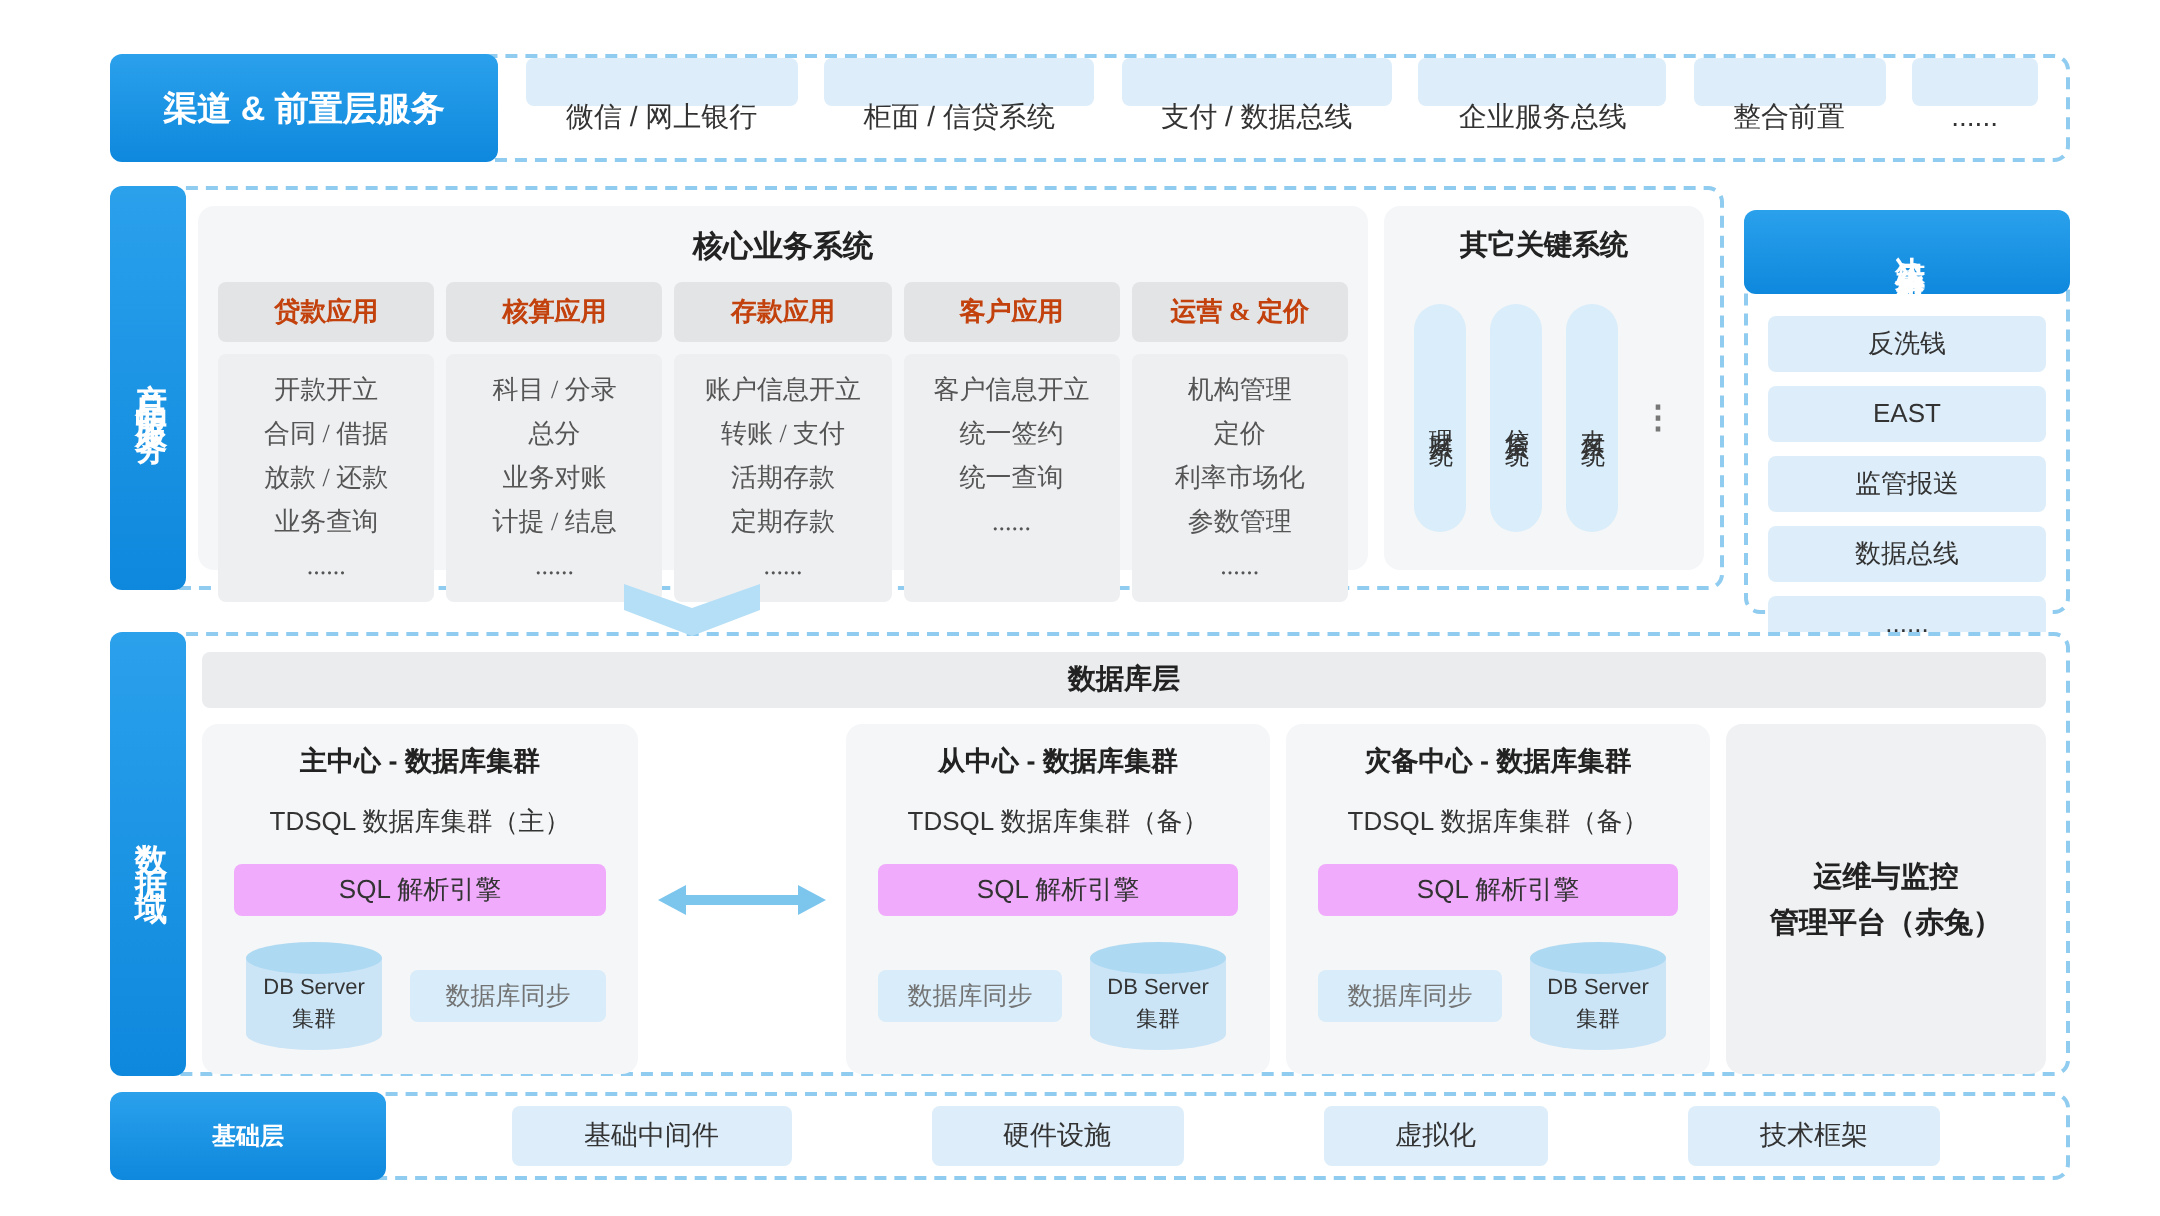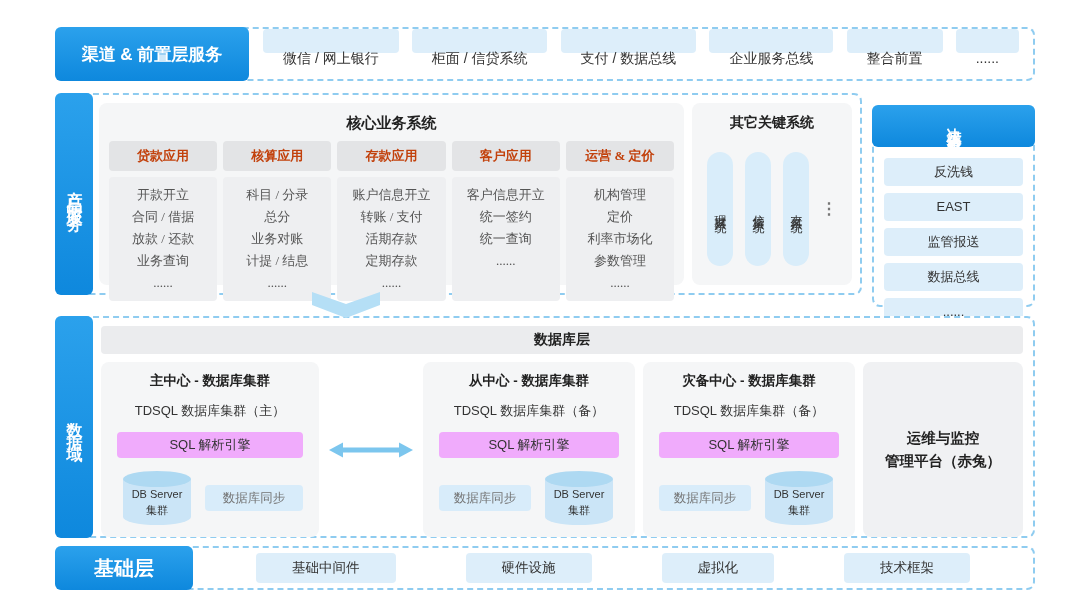--- a/index.html
+++ b/index.html
@@ -86,21 +86,21 @@
   .engine-pill { background:#f0abfc; border-radius:4px; height:26px; line-height:26px; text-align:center; font-size:13px; margin:12px 8px 0; color:#333; }
   .bottom-row { display:flex; align-items:center; gap:8px; margin:11px 8px 0; }
   .cylinder { position:relative; width:80px; height:58px; flex:0 0 80px; }
   .cylinder svg { position:absolute; left:0; top:0; width:80px; height:58px; }
   .cyl-text { position:absolute; left:0; right:0; top:18px; text-align:center; font-size:11px; color:#333; line-height:1.45; }
   .sync-pill { flex:1; background:#d8ecfa; border-radius:4px; height:26px; line-height:26px; text-align:center; font-size:12.5px; color:#737373; }
   .ops-card { flex:1; background:#f0f1f3; border-radius:8px; display:flex; flex-direction:column; align-items:center; justify-content:center; gap:4px; font-weight:bold; font-size:14.5px; color:#222; }
 
   
   .row-foundation { left:55px; top:546px; width:980px; height:44px; display:flex; align-items:center; }
-  .foundation-label { flex:0 0 138px; align-self:stretch; margin:-2px 0 -2px -2px; font-size:20px; }
+  .foundation-label { flex:0 0 138px; align-self:stretch; margin:-2px 0 -2px -2px; font-size:12px; }
   .foundation-items { flex:1; display:flex; justify-content:space-around; align-items:center; padding:0 28px; }
   .foundation-items .bluepill { height:30px; line-height:30px; padding:0 36px; font-size:13.5px; }
 </style>
 </head>
 <body>
 
 <div class="page">
 
   <div class="dashed row-channel">
     <div class="blue-box channel-label">渠道 &amp; 前置层服务</div>

